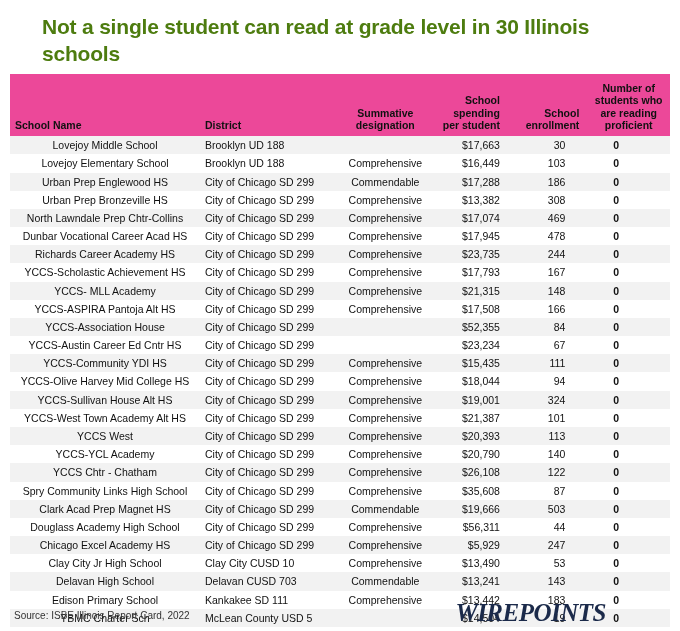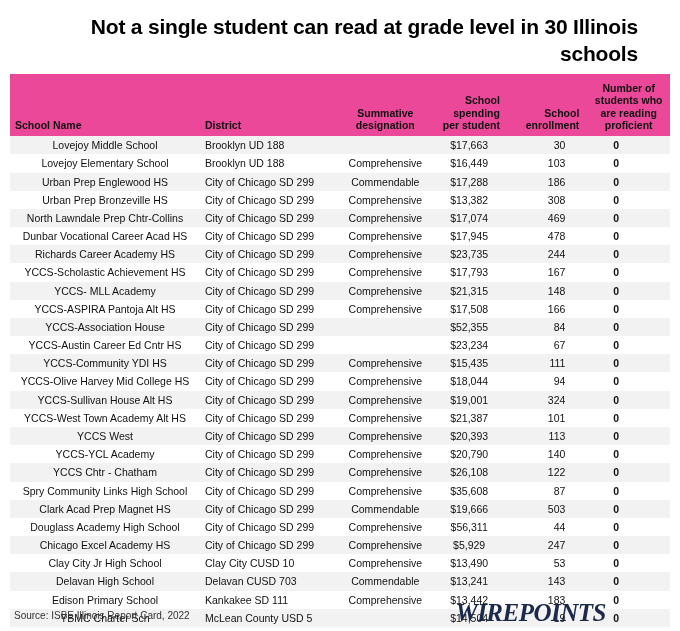--- a/index.html
+++ b/index.html
@@ -15,25 +15,25 @@
     overflow: hidden;
   }
   .page {
     width: 680px;
     height: 631px;
     box-sizing: border-box;
     padding: 0;
     position: relative;
   }
   .title {
-    text-align: right;
+    text-align: left;
     font-size: 21px;
     font-weight: bold;
     line-height: 1.28;
-    color: #000000;
+    color: #4d7c0f;
     padding: 14px 42px 6px 42px;
     letter-spacing: -0.2px;
   }
   .table-wrap {
     padding: 0 10px;
   }
   table {
     width: 100%;
     border-collapse: collapse;
     font-size: 10.5px;
@@ -64,21 +64,21 @@
     line-height: 1.35;
     color: #111;
     white-space: nowrap;
     overflow: hidden;
   }
   tbody tr:nth-child(odd) { background: #f2f2f2; }
   tbody tr:nth-child(even) { background: #ffffff; }
   td.c-school { text-align: center; }
   td.c-district { text-align: left; }
   td.c-summative { text-align: center; }
-  td.c-spend { text-align: center; padding-right: 10px; }
+  td.c-spend { text-align: right; padding-right: 10px; }
   td.c-enroll { text-align: right; padding-right: 22px; }
   td.c-prof { text-align: center; font-weight: bold; padding-right: 30px; }
 
   .footer {
     position: absolute;
     left: 0;
     bottom: 0;
     width: 620px;
     height: 42px;
   }

